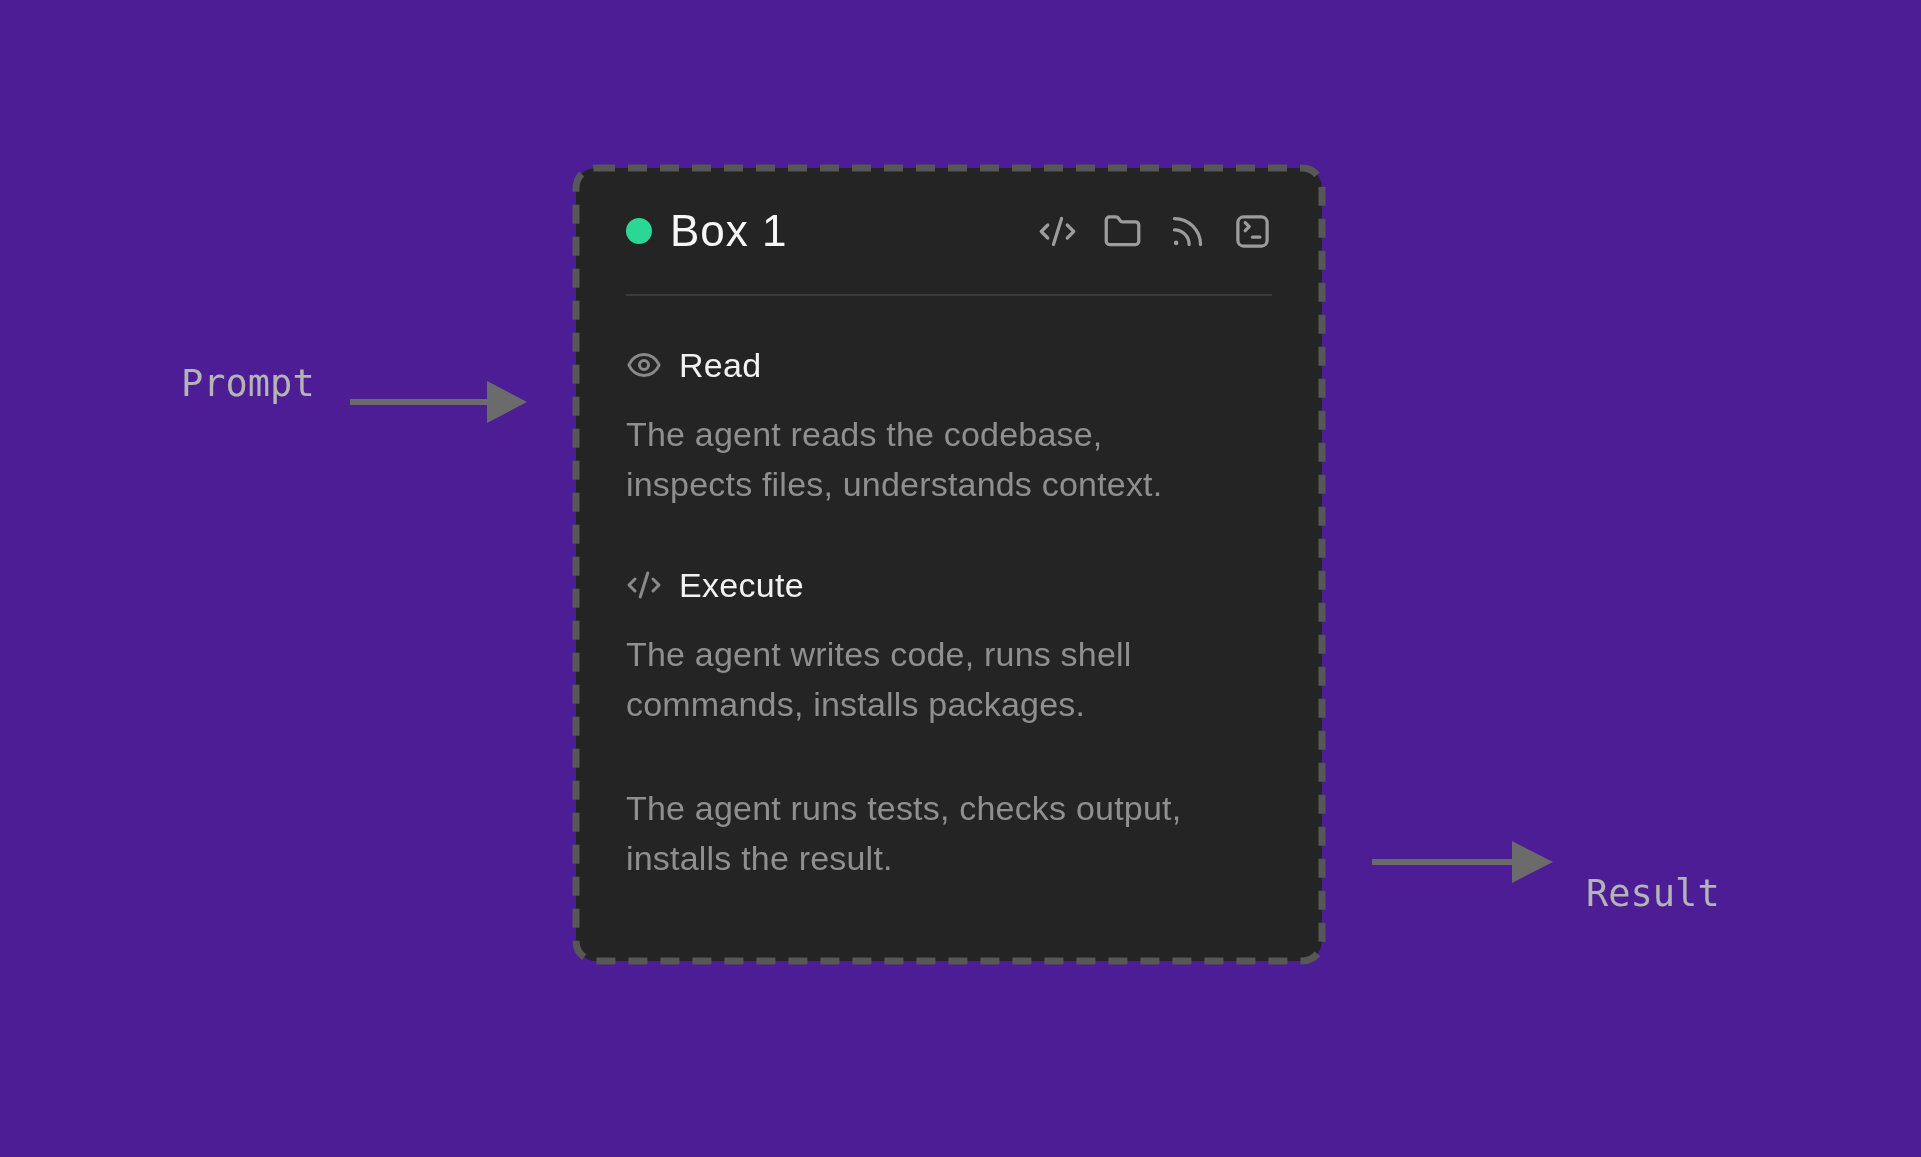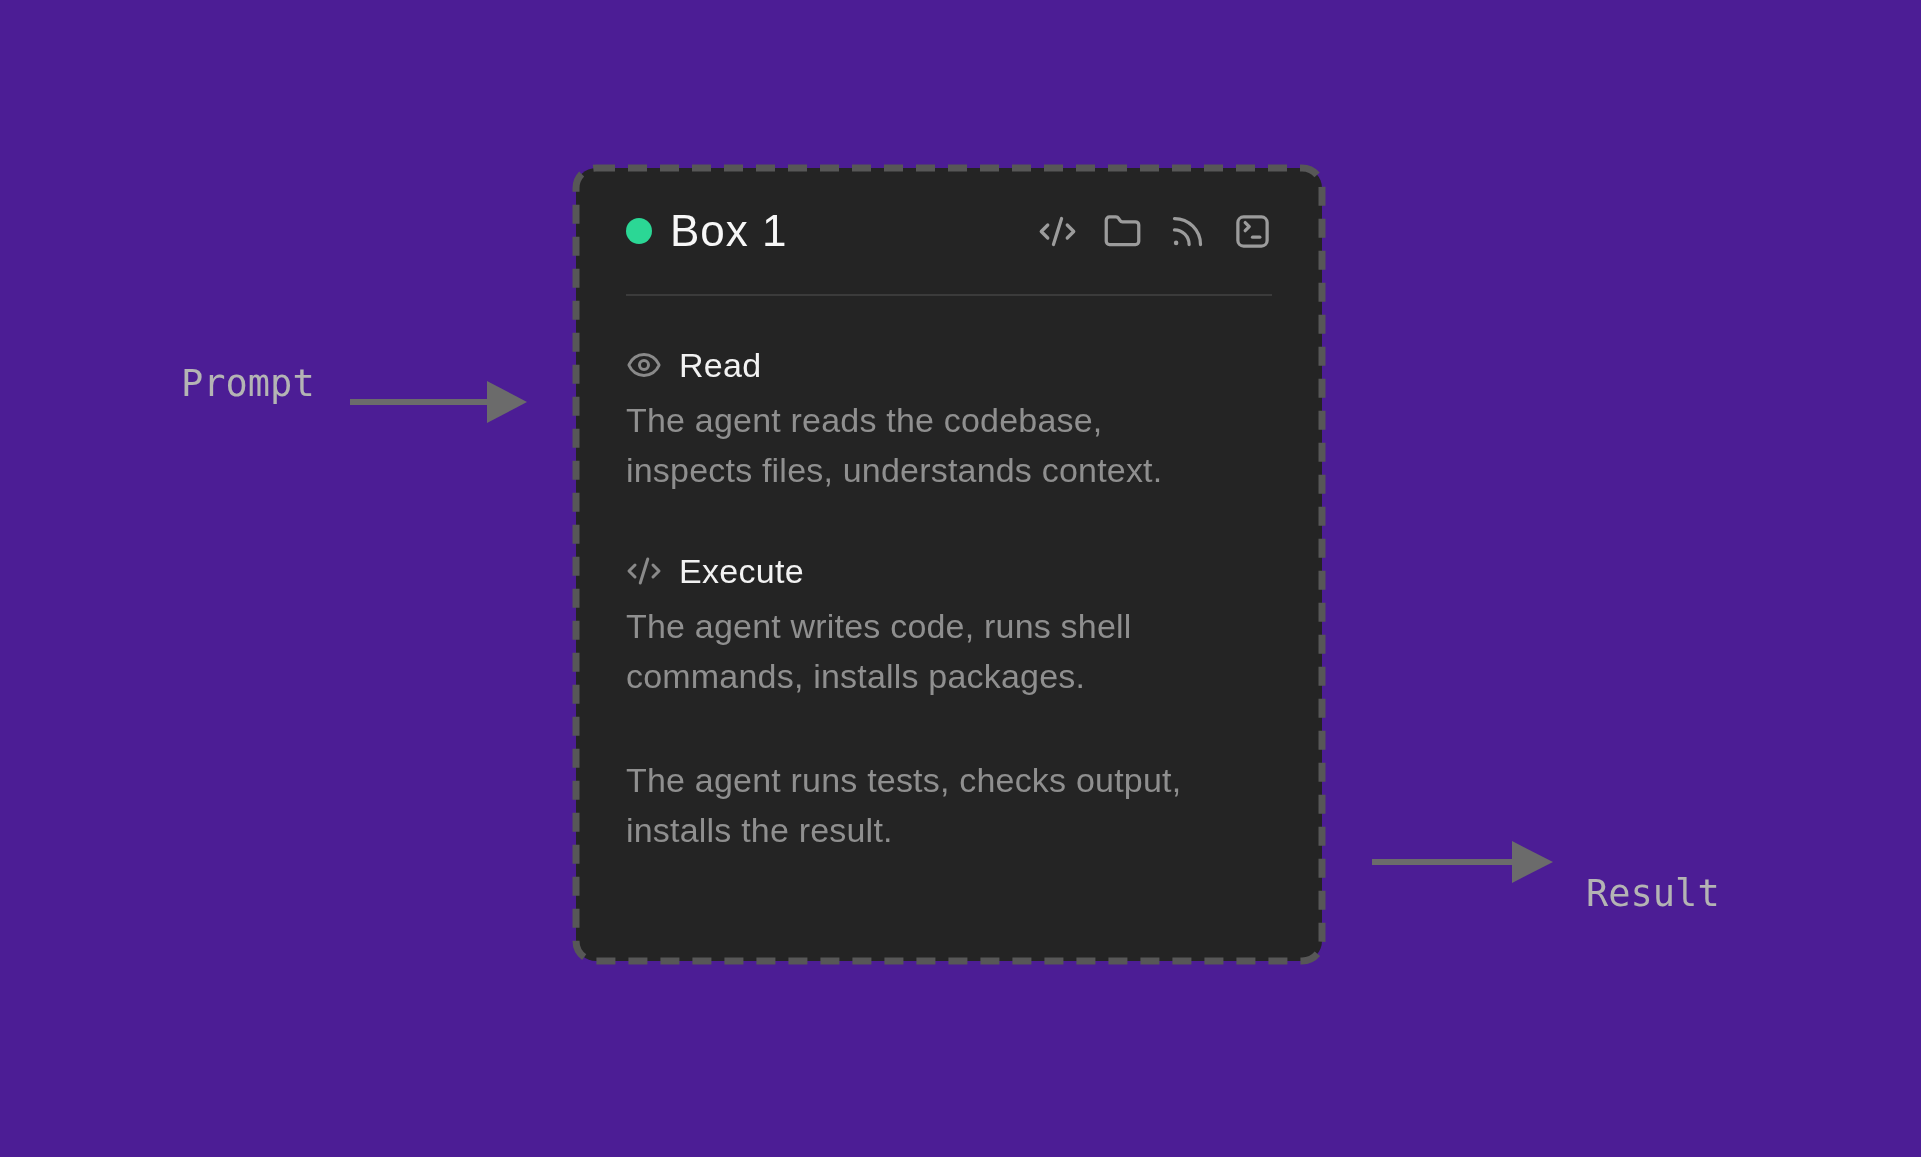--- a/index.html
+++ b/index.html
@@ -69,21 +69,21 @@
   }
   .section-head svg { display: block; width: 36px; height: 36px; flex: none; }
   .section-title {
     color: #f2f2f2;
     font-size: 34px;
     font-weight: 500;
     letter-spacing: 0.3px;
     white-space: nowrap;
   }
   .section-desc {
-    margin-top: 8px;
+    margin-top: 22px;
     color: #8f8f8f;
     font-size: 34px;
     line-height: 50px;
     letter-spacing: 0.2px;
     white-space: pre-line;
   }
 
   
   .anno-label {
     position: absolute;

